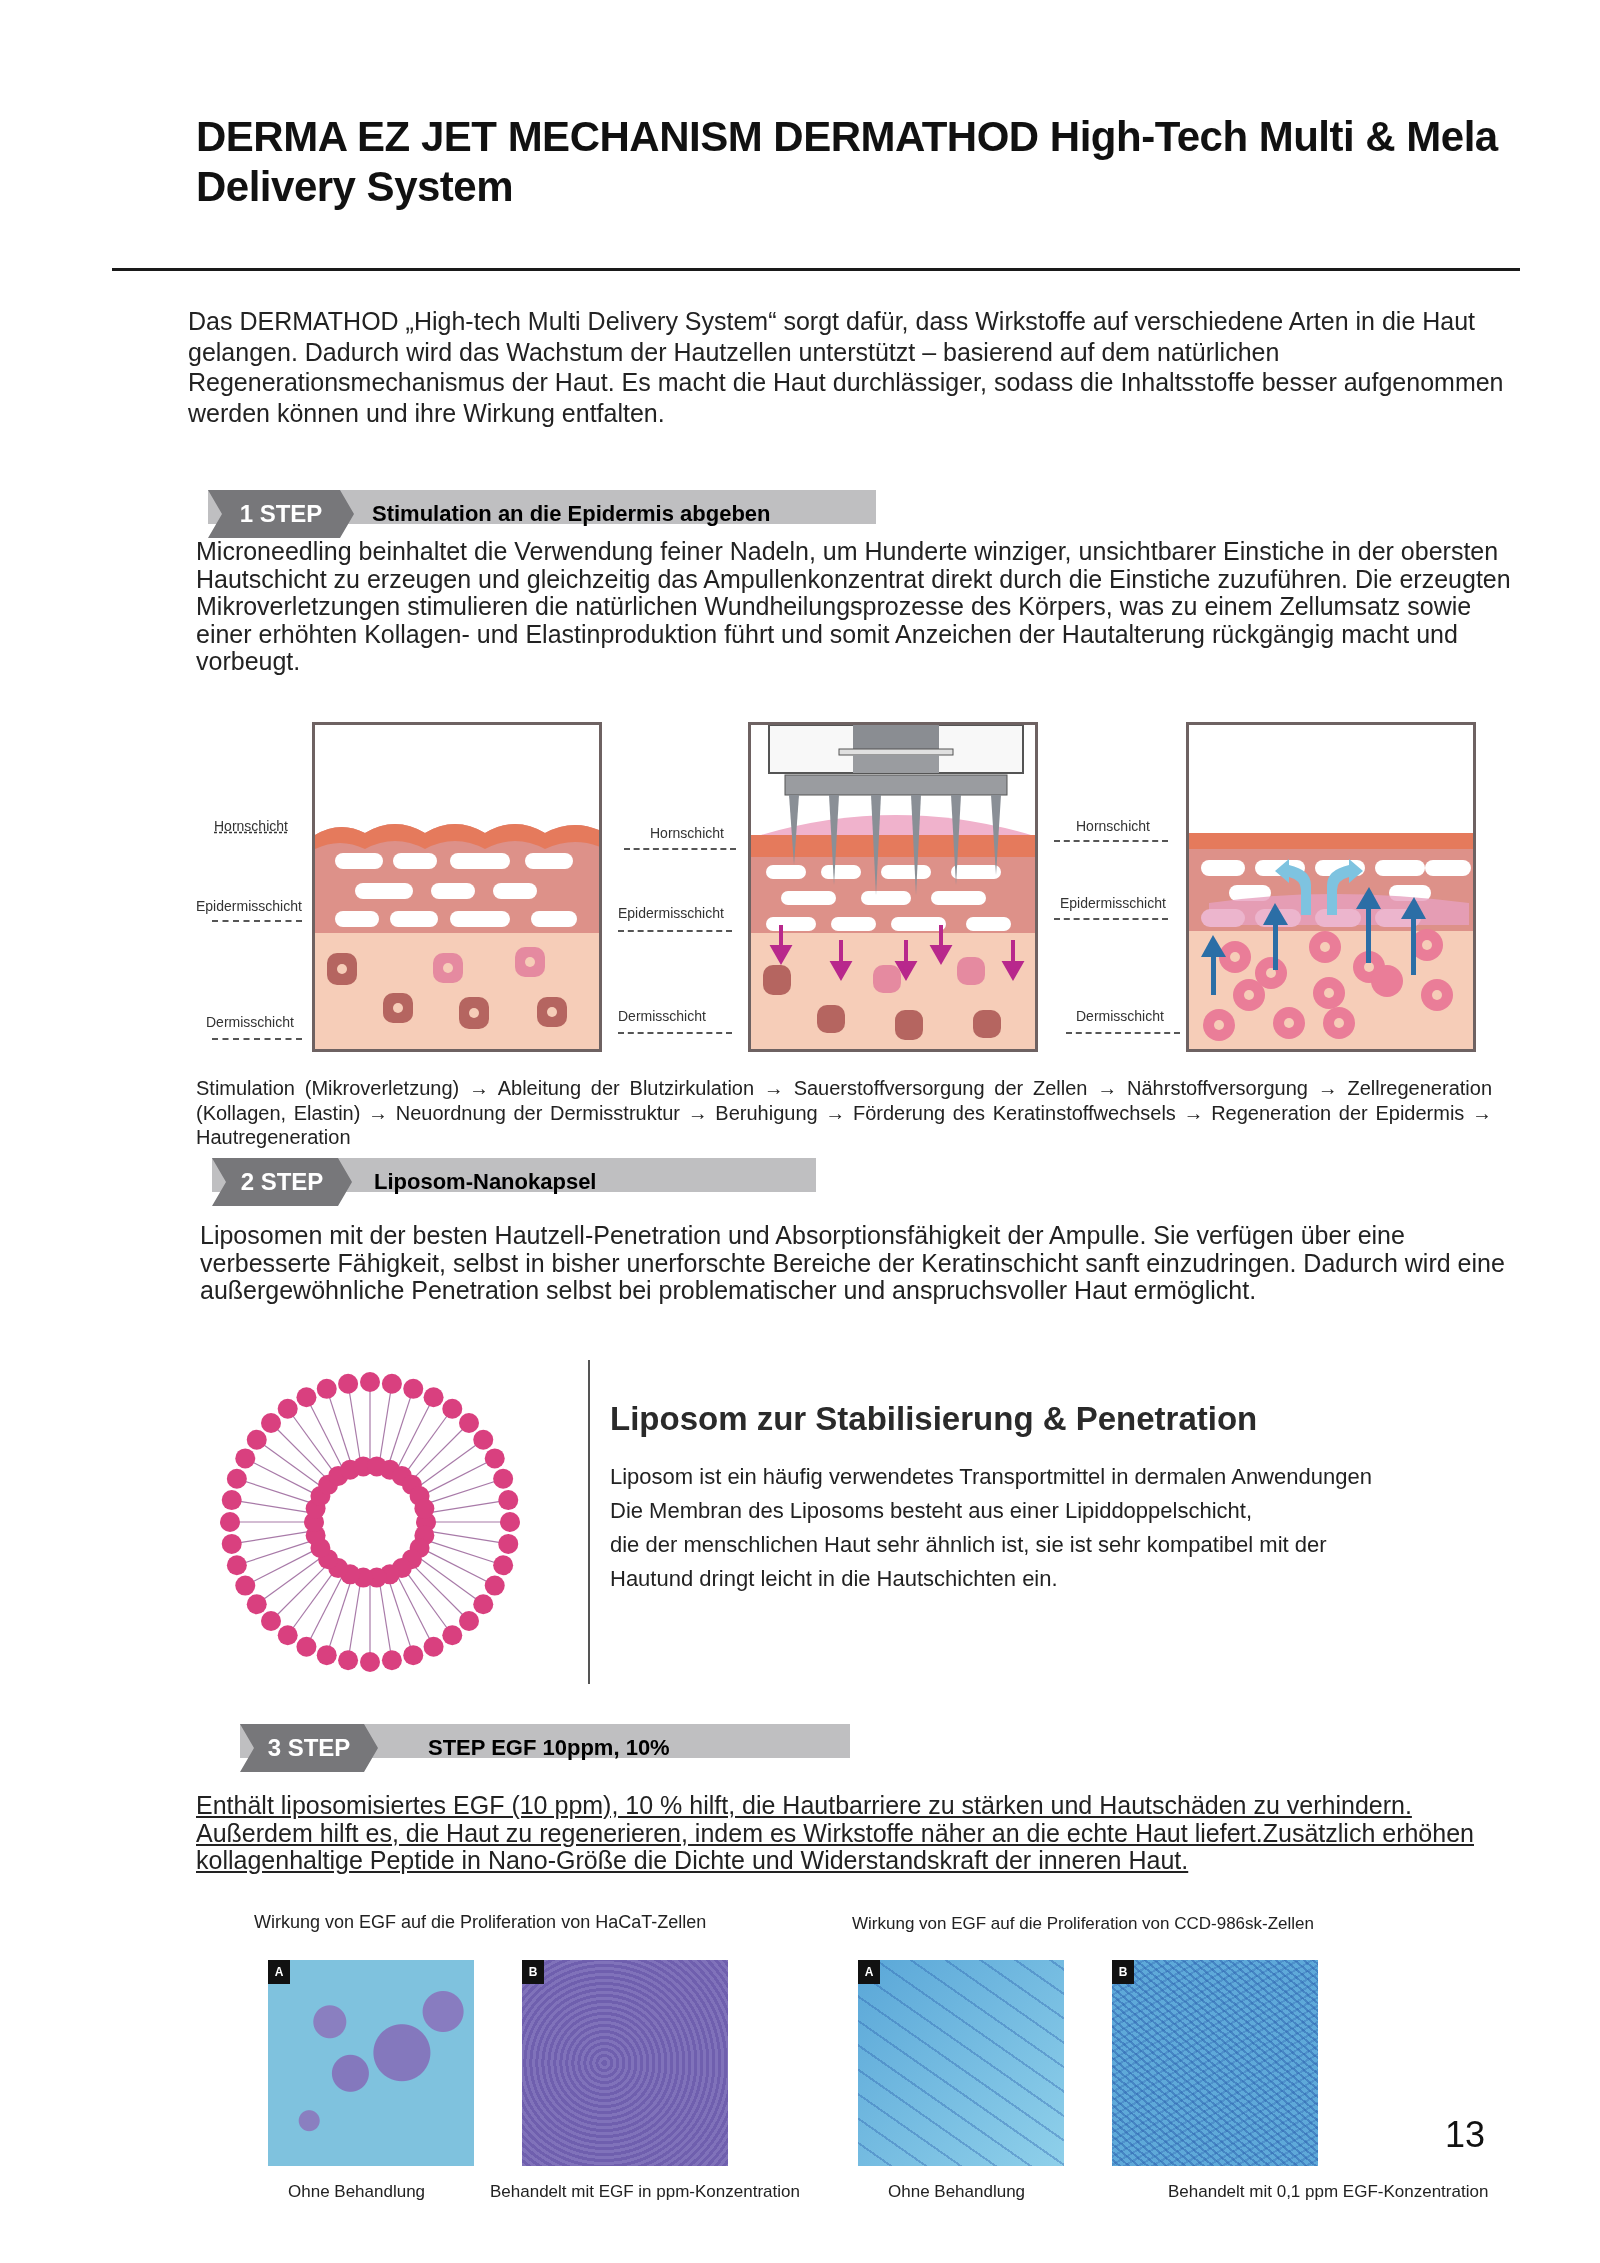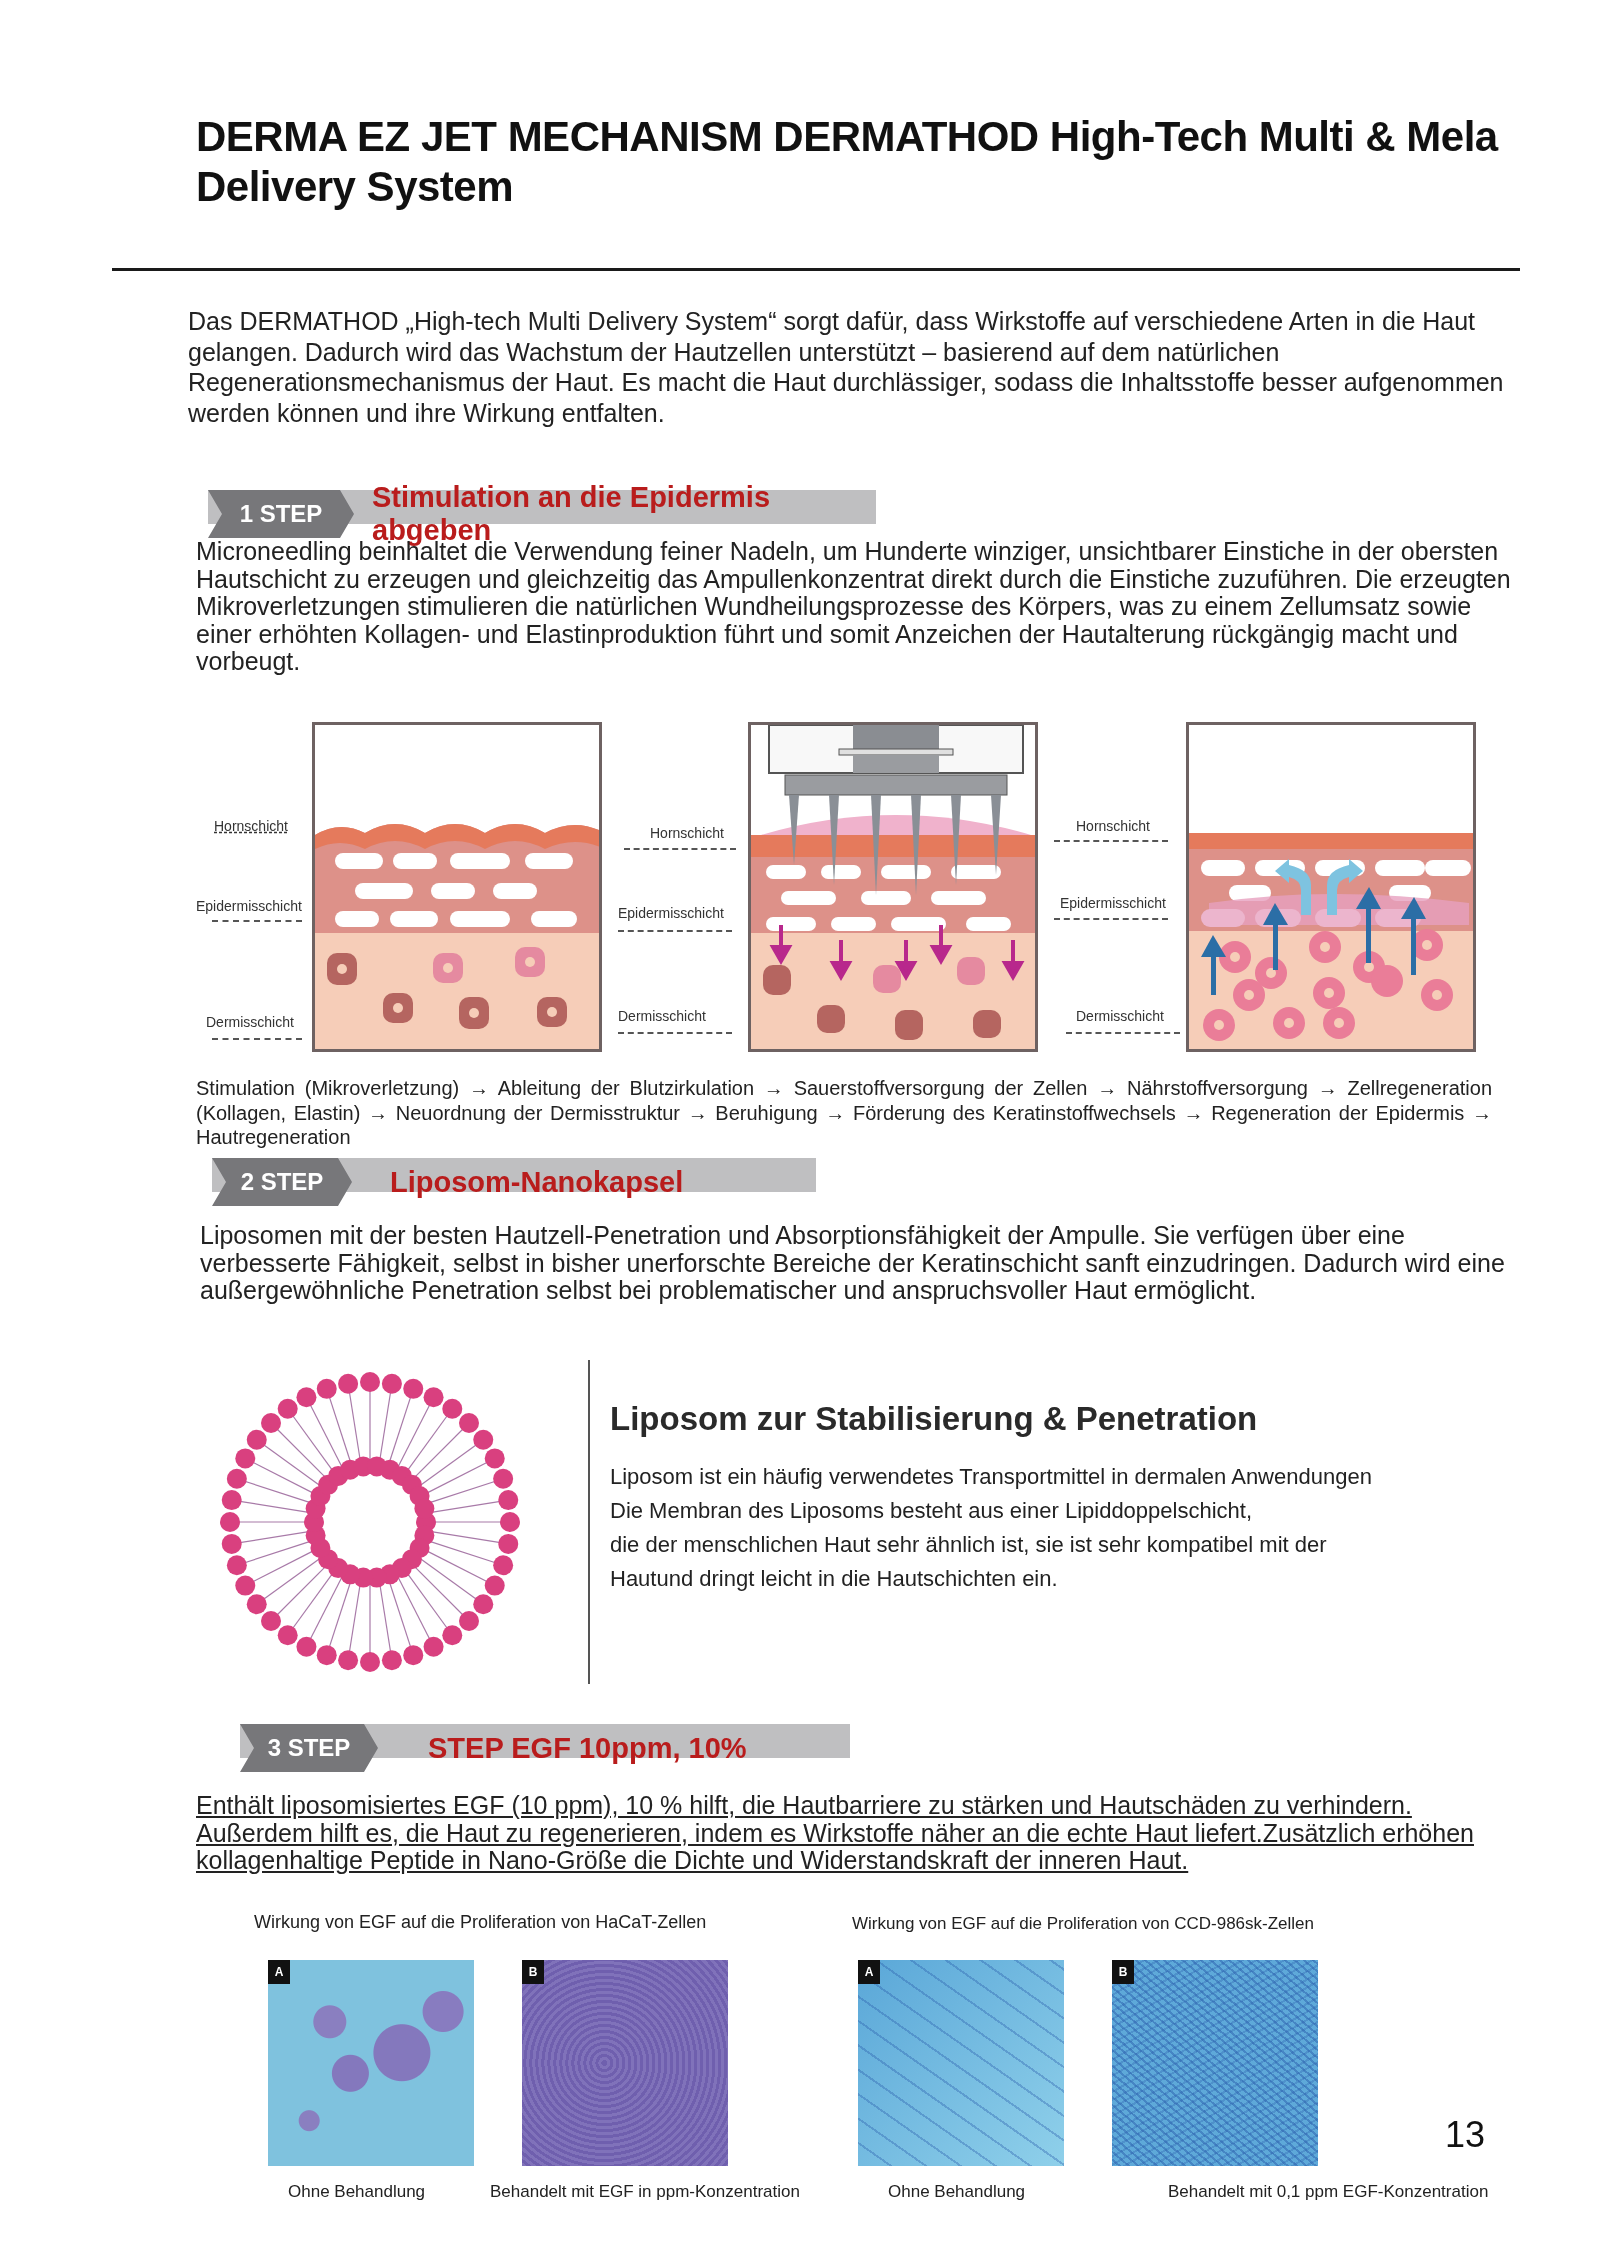--- a/index.html
+++ b/index.html
@@ -7,21 +7,21 @@
   body { position: relative; font-family: "Liberation Sans", "DejaVu Sans", sans-serif; color: #1e1e1e; overflow: hidden; }
 
   .title { position: absolute; left: 196px; top: 112px; width: 1330px; font-size: 42px; font-weight: bold; line-height: 50px; color: #111; letter-spacing: -0.5px; }
   .rule { position: absolute; left: 112px; top: 268px; width: 1408px; height: 3px; background: #1a1a1a; }
 
   .intro { position: absolute; left: 188px; top: 306px; width: 1330px; font-size: 25px; line-height: 30.5px; color: #222; }
 
   .step-bar { position: absolute; height: 34px; background: #bfbfc1; }
   .step-badge { position: absolute; left: 0; top: 0; height: 48px; background: #77777a; color: #fff; font-weight: bold; font-size: 24px; display: flex; align-items: center; justify-content: center;
     clip-path: polygon(0 0, calc(100% - 14px) 0, 100% 50%, calc(100% - 14px) 100%, 0 100%, 14px 50%); }
-  .step-title { position: absolute; top: 0; height: 48px; display: flex; align-items: center; font-size: 29px; font-weight: bold; color: #b91c1c; }
+  .step-title { position: absolute; top: 0; height: 48px; display: flex; align-items: center; font-size: 22px; font-weight: bold; color: #000000; }
 
   .para { position: absolute; font-size: 25px; line-height: 27.5px; color: #222; }
 
   
   .panel { position: absolute; top: 722px; width: 290px; height: 330px; border: 3px solid #6e6262; background: #fff; overflow: hidden; }
   .layer-label { position: absolute; font-size: 14px; color: #333; }
   .dash { position: absolute; height: 0; border-top: 2px dashed #555; }
 
   .flow { position: absolute; left: 196px; top: 1076px; width: 1296px; font-size: 20px; line-height: 24.5px; color: #222; text-align: justify; }
 
@@ -227,21 +227,21 @@
           <polygon points="212,194 237,194 225,172"></polygon>
       </g>
     </svg>
   </div>
 </div>
 
 <div class="flow">Stimulation (Mikroverletzung) → Ableitung der Blutzirkulation → Sauerstoffversorgung der Zellen → Nährstoffversorgung → Zellregeneration (Kollagen, Elastin) → Neuordnung der Dermisstruktur → Beruhigung → Förderung des Keratinstoffwechsels → Regeneration der Epidermis → Hautregeneration</div>
 
 <div class="step-bar" style="left:212px; top:1158px; width:604px;">
   <div class="step-badge" style="width:140px;">2 STEP</div>
-  <div class="step-title" style="left:178px;">Liposom-Nanokapsel</div>
+  <div class="step-title" style="left:162px;">Liposom-Nanokapsel</div>
 </div>
 <div class="para" style="left:200px; top:1222px; width:1320px;">Liposomen mit der besten Hautzell-Penetration und Absorptionsfähigkeit der Ampulle. Sie verfügen über eine verbesserte Fähigkeit, selbst in bisher unerforschte Bereiche der Keratinschicht sanft einzudringen. Dadurch wird eine außergewöhnliche Penetration selbst bei problematischer und anspruchsvoller Haut ermöglicht.</div>
 
 <div style="position:absolute; left:210px; top:1362px; width:320px; height:320px;">
   <svg width="320" height="320" viewBox="0 0 320 320" id="liposome-svg">
       <line x1="300" y1="160" x2="222" y2="160" stroke="#a87aa8" stroke-width="1.2"></line>
       <line x1="298.2763676833193" y1="181.90082510563232" x2="221.23667711689853" y2="169.69893683249433" stroke="#a87aa8" stroke-width="1.2"></line>
       <line x1="293.1479122813215" y1="203.26237921249265" x2="218.96550401029953" y2="179.15905365124675" stroke="#a87aa8" stroke-width="1.2"></line>
       <line x1="284.7409133863715" y1="223.55866996353654" x2="215.2424044996788" y2="188.1474109838519" stroke="#a87aa8" stroke-width="1.2"></line>
       <line x1="273.26237921249265" y1="242.28993532094626" x2="210.15905365124675" y2="196.44268564213334" stroke="#a87aa8" stroke-width="1.2"></line>

